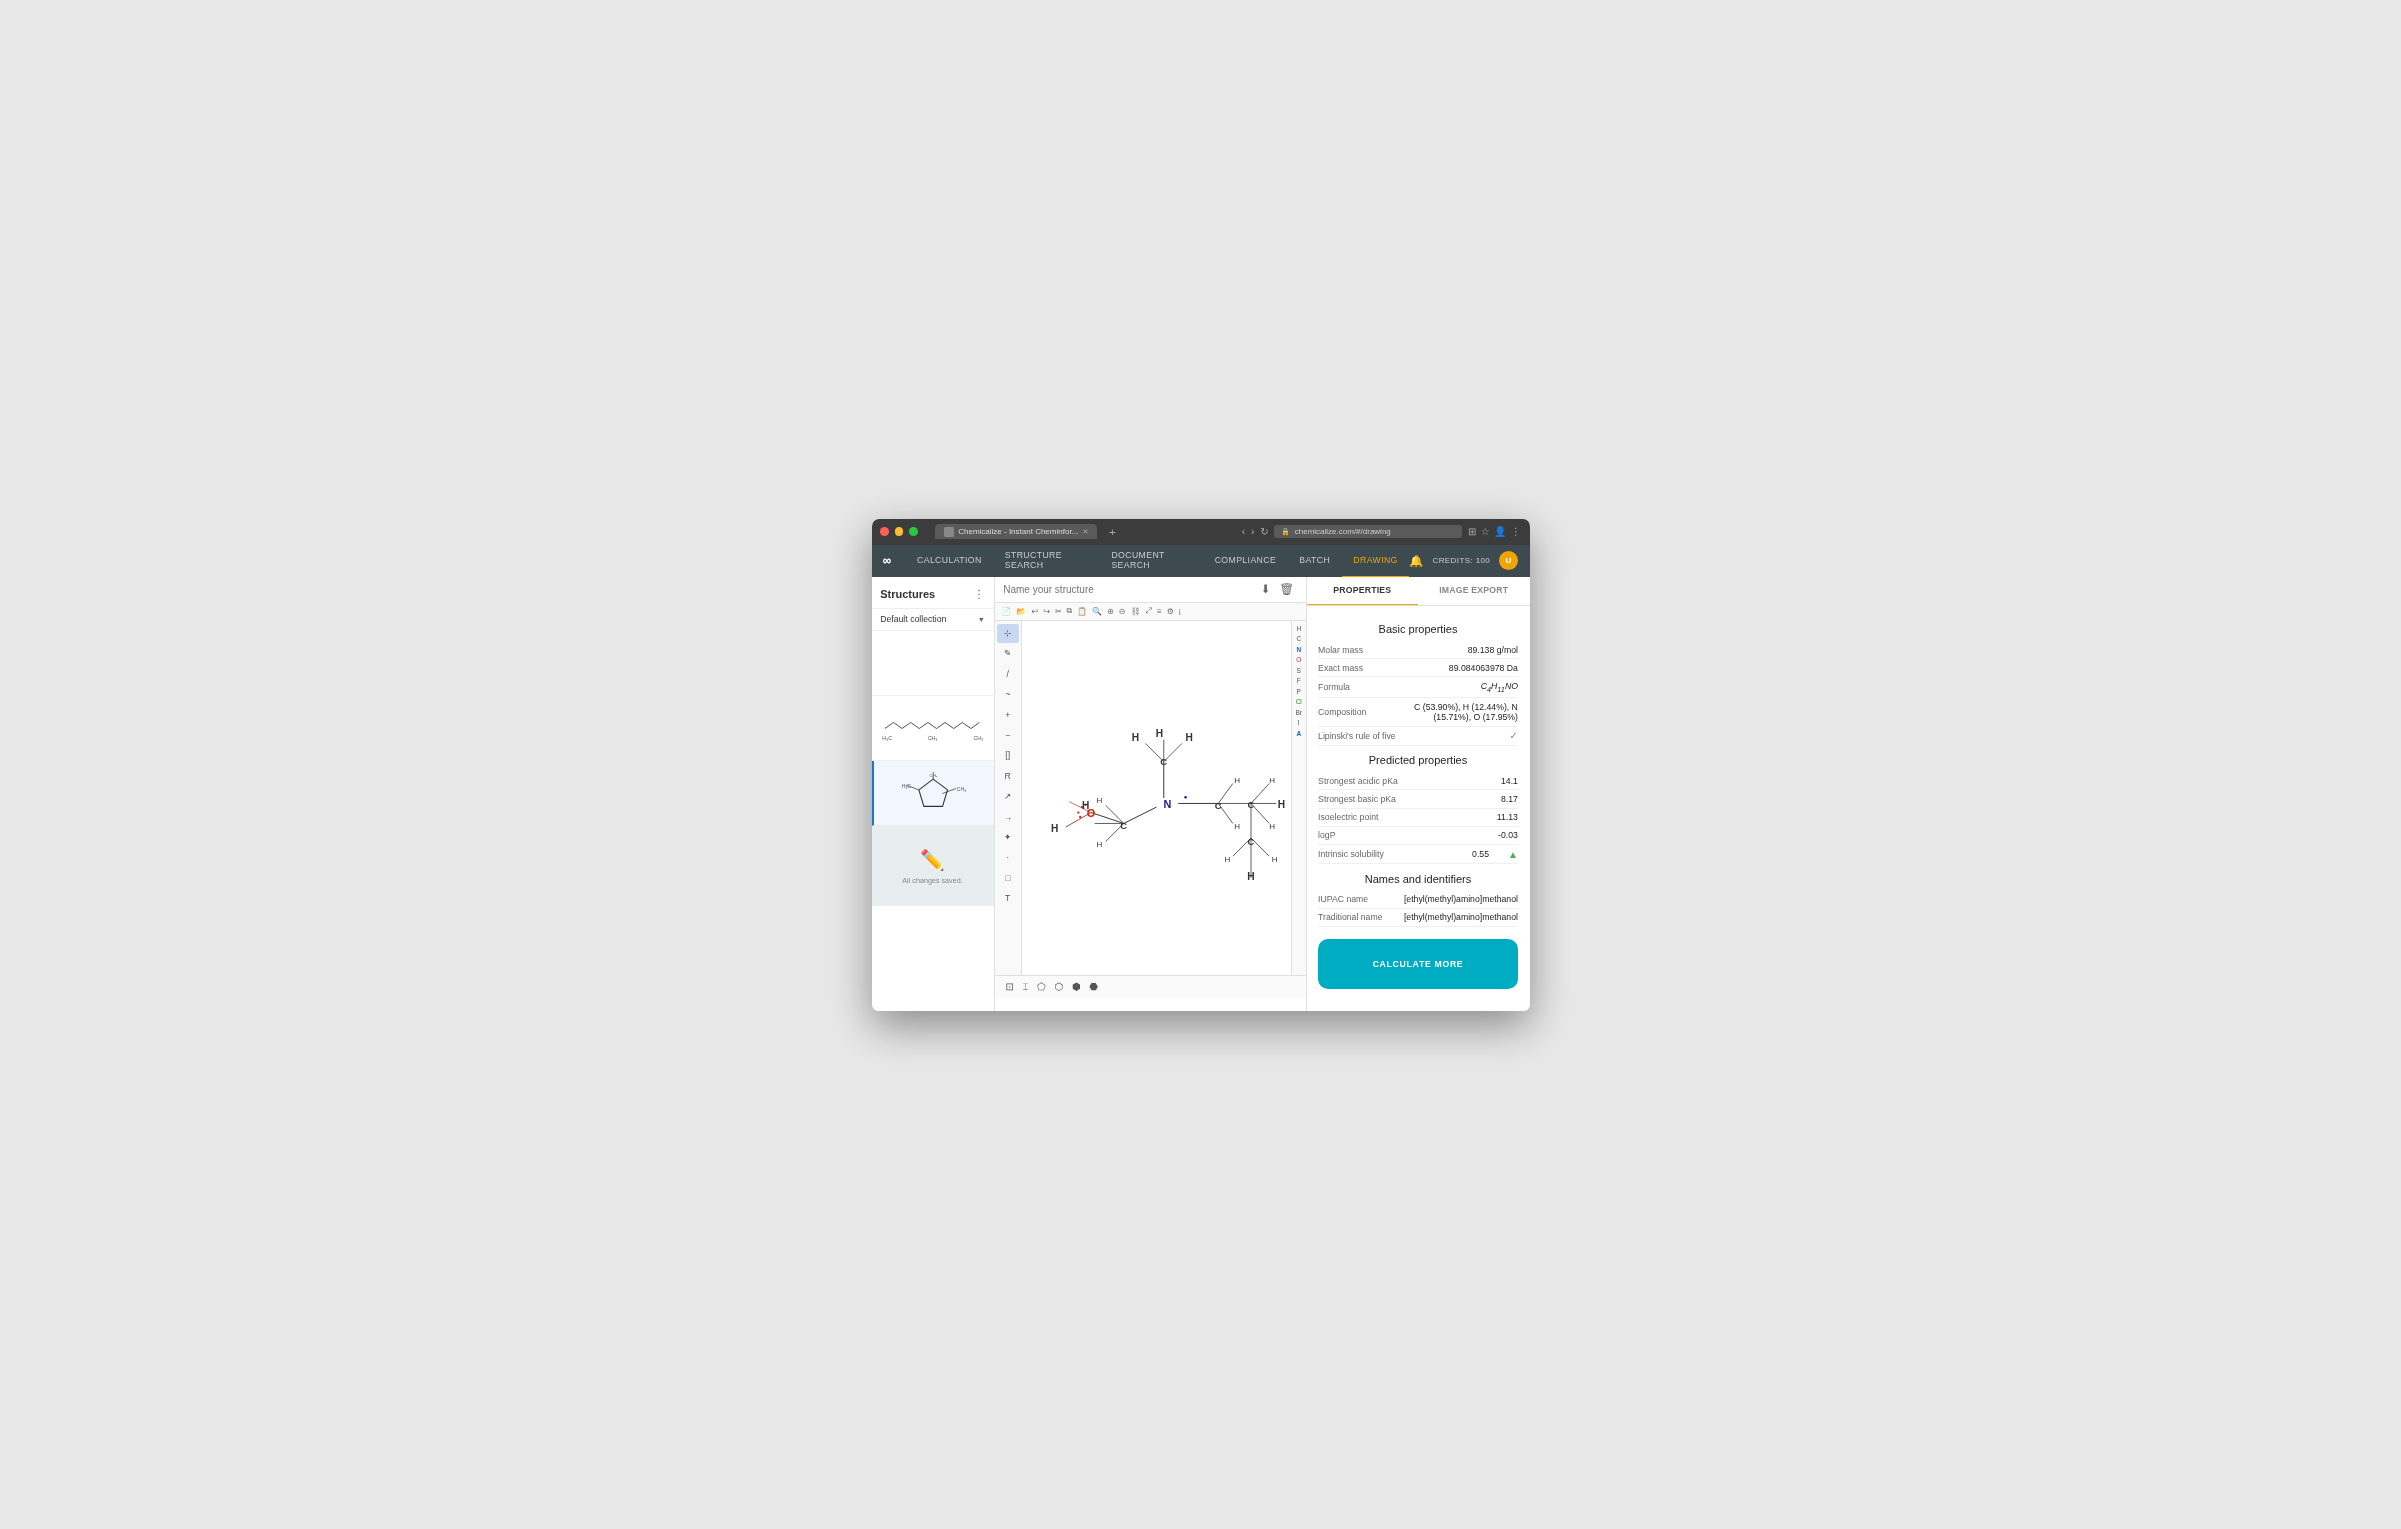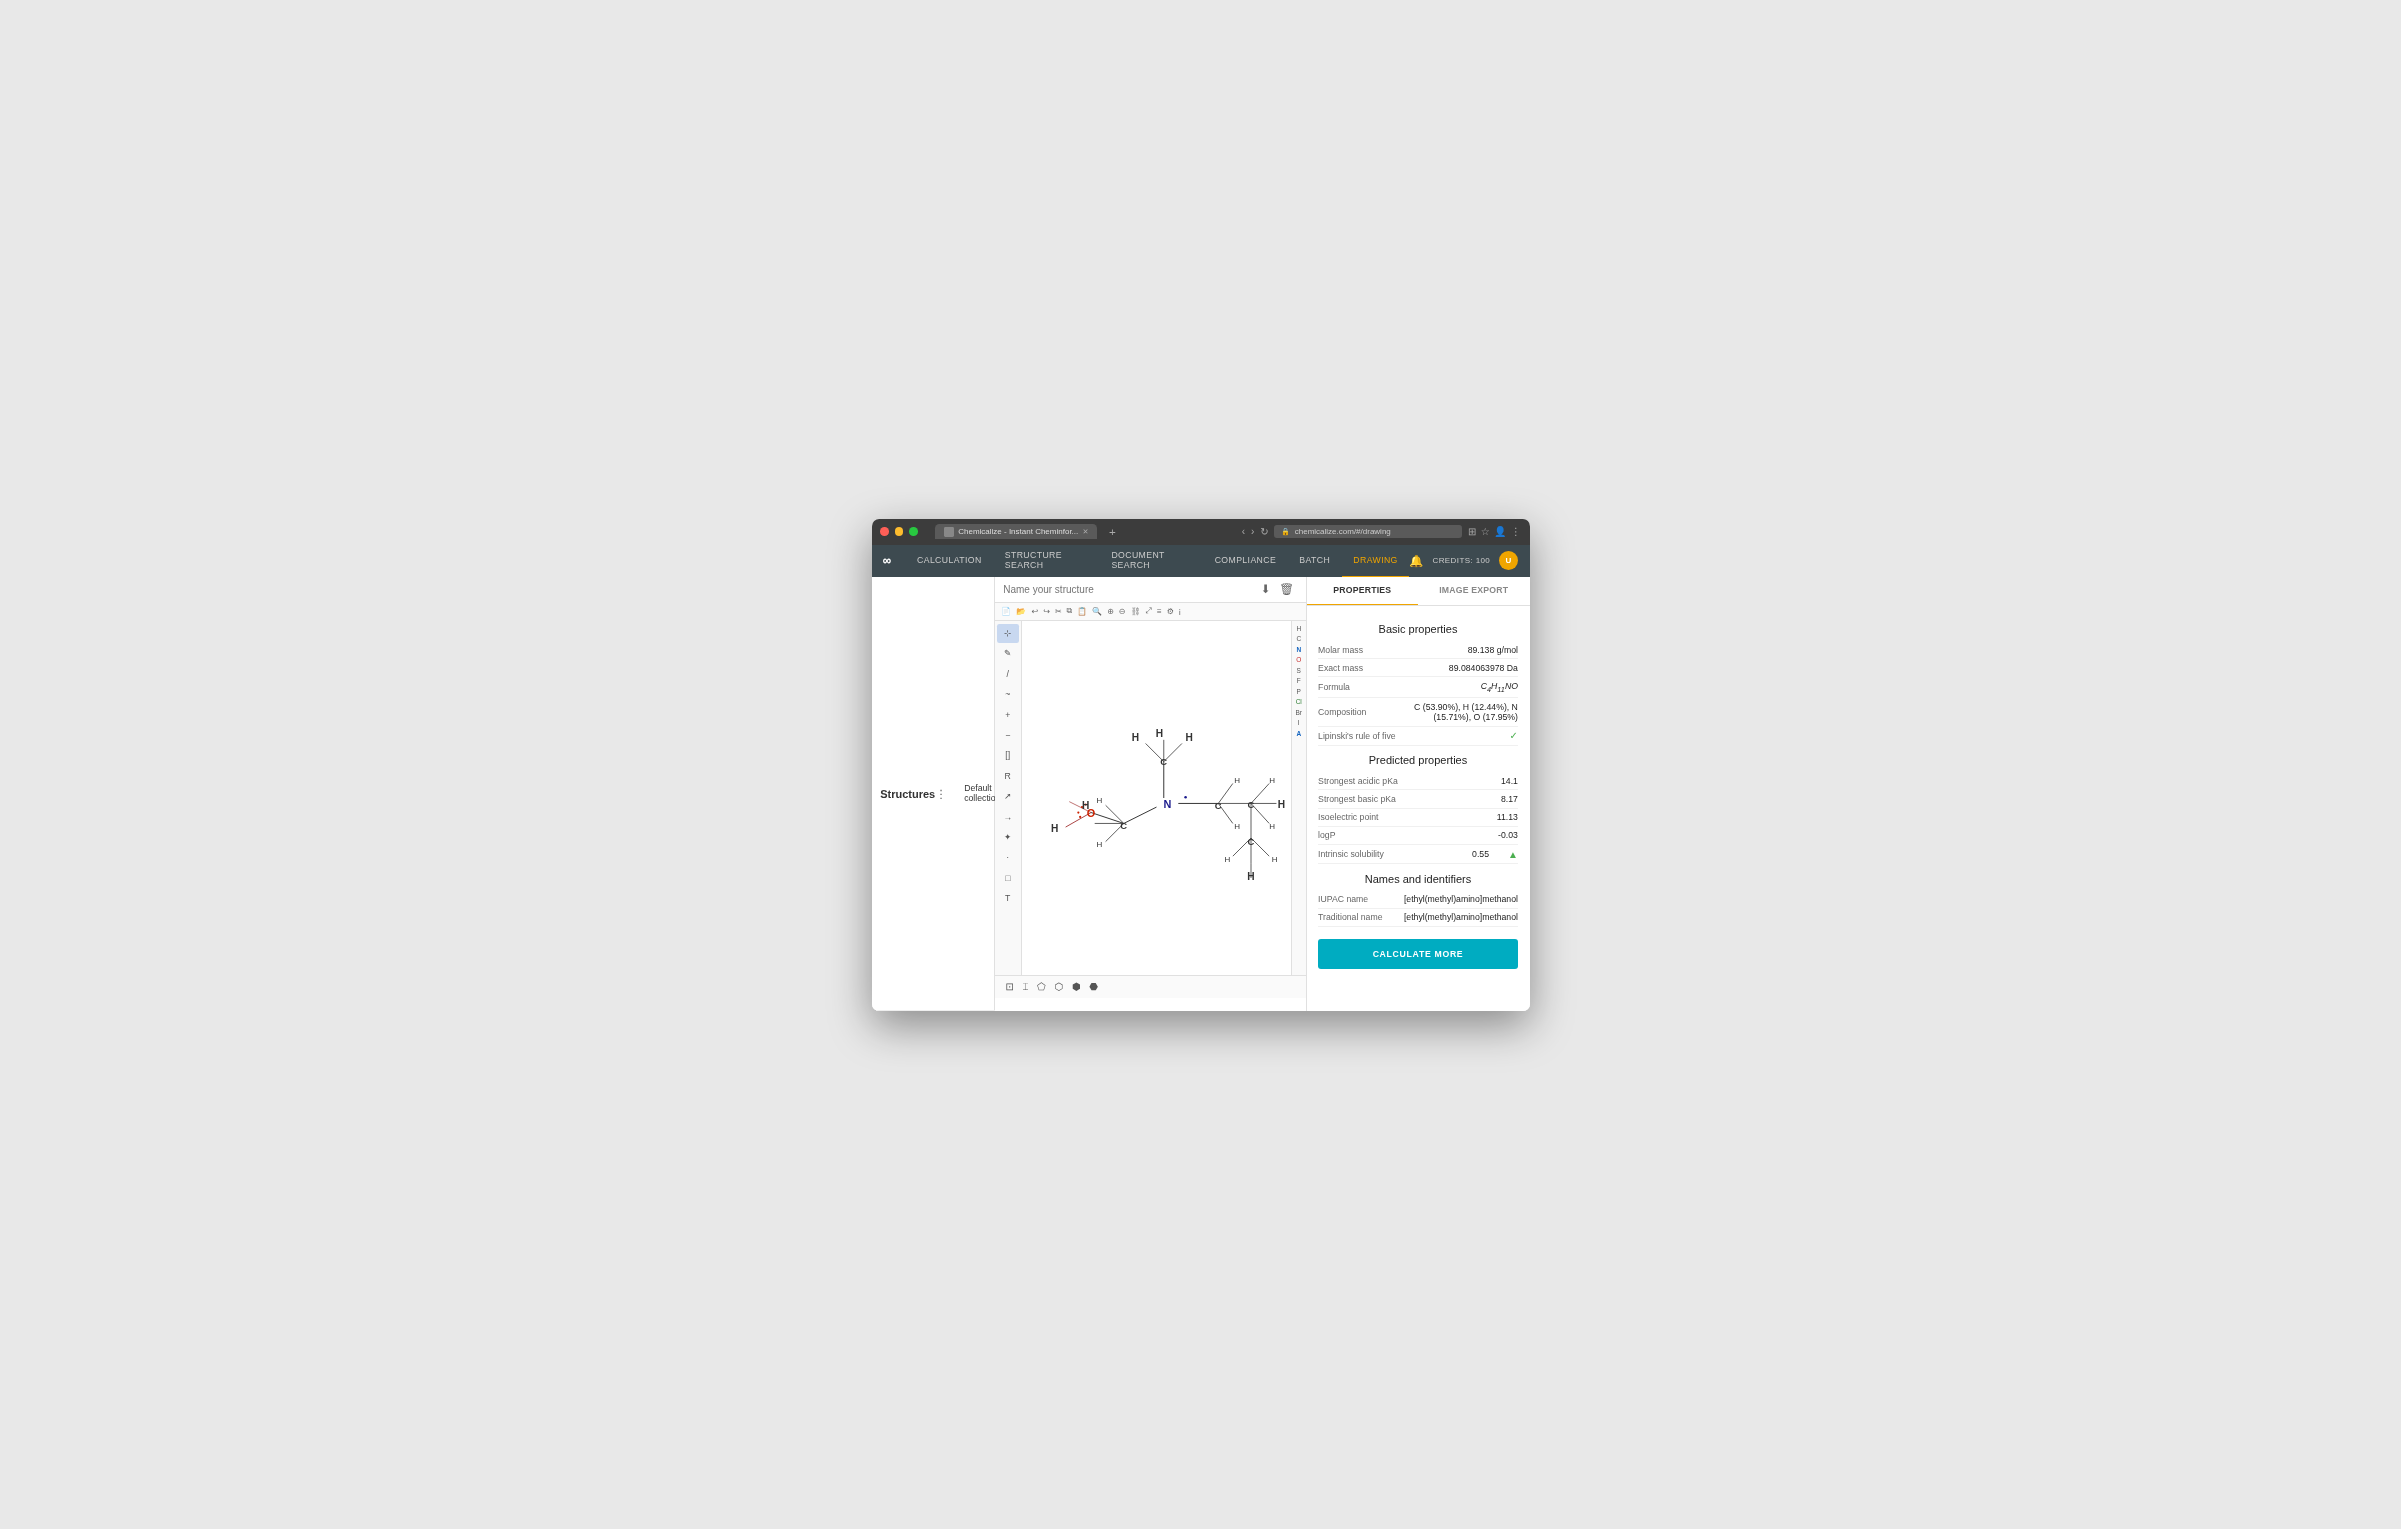--- a/index.html
+++ b/index.html
@@ -105,21 +105,21 @@
       background: #f5f5f5;
       height: calc(100% - 58px);
     }
 
     
     .sidebar {
       width: 123px;
       background: #fff;
       border-right: 0.7px solid #e0e0e0;
       display: flex;
-      flex-direction: row;
+      flex-direction: column;
       min-height: 434px;
     }
     .sidebar-header {
       padding: 10px 8.7px 7.2px;
       display: flex;
       align-items: center;
       justify-content: space-between;
       border-bottom: 0.7px solid #eee;
     }
     .sidebar-title { font-size: 11px; font-weight: 600; color: #333; }
@@ -315,25 +315,25 @@
     }
     .prop-label { color: #666; flex: 1; }
     .prop-value { color: #222; font-weight: 500; text-align: right; max-width: 116px; }
     .prop-value.formula { font-style: italic; }
     .check-mark { color: #4caf50; font-size: 10px; }
 
     .calculate-btn {
       display: block;
       width: 100%;
       margin: 11.6px 0;
-      padding: 10px;
+      padding: 20px;
       background: #00acc1;
       color: #fff;
       border: none;
-      border-radius: 3px;
+      border-radius: 10px;
       font-size: 8.7px;
       font-weight: 700;
       letter-spacing: 0.7px;
       cursor: pointer;
       text-transform: uppercase;
     }
 
     
     .molecule-svg {
       width: 100%;

